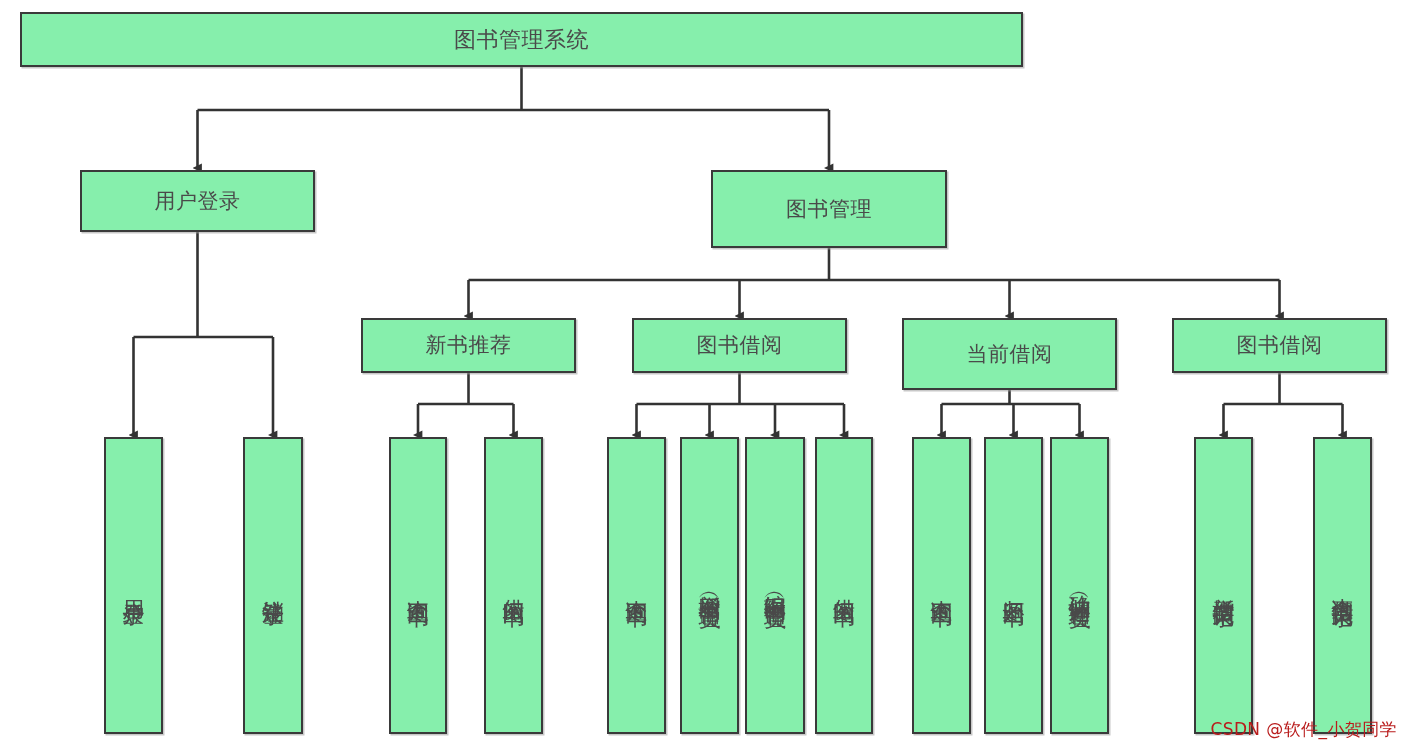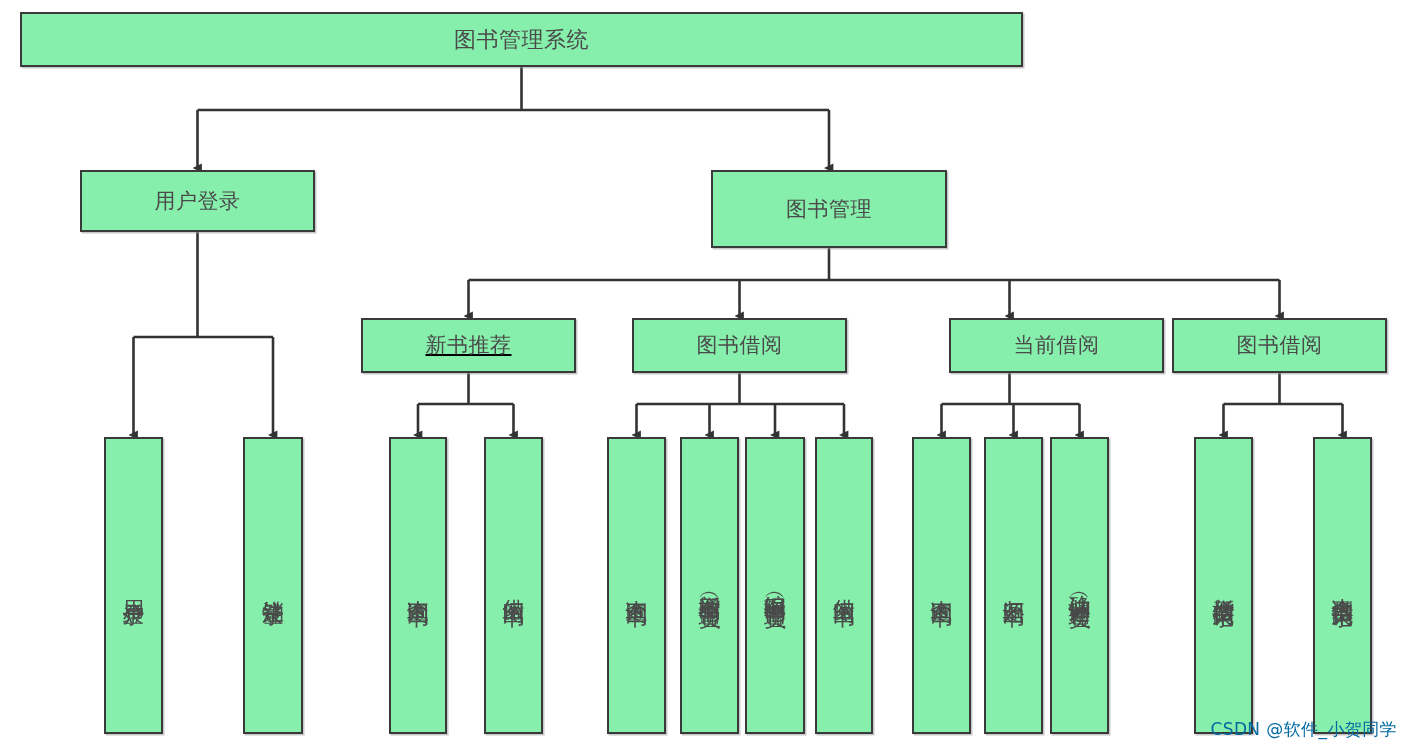--- a/index.html
+++ b/index.html
@@ -49,21 +49,21 @@
     letter-spacing: 2px;
     line-height: 1;
   }
   .node.root .node-label {
     font-size: 22px;
   }
   .watermark {
     position: absolute;
     right: 8px;
     bottom: 6px;
-    color: #0369a1;
+    color: #b91c1c;
     font-size: 17px;
     letter-spacing: 0.4px;
     white-space: nowrap;
     pointer-events: none;
   }
 </style>
 </head>
 <body>
 
 <div id="canvas">
@@ -113,27 +113,27 @@
   <div id="node-layer">
       <div class="node root" style="left: 20px; top: 12px; width: 1003px; height: 55px;">
         <span class="node-label">图书管理系统</span>
       </div>
       <div class="node" style="left: 80px; top: 170px; width: 235px; height: 62px;">
         <span class="node-label">用户登录</span>
       </div>
       <div class="node" style="left: 711px; top: 170px; width: 236px; height: 78px;">
         <span class="node-label">图书管理</span>
       </div>
-      <div class="node" style="left: 361px; top: 318px; width: 215px; height: 55px; text-decoration: underline;">
+      <div class="node" style="left: 361px; top: 318px; width: 215px; height: 55px;">
         <span class="node-label">新书推荐</span>
       </div>
       <div class="node" style="left: 632px; top: 318px; width: 215px; height: 55px;">
         <span class="node-label">图书借阅</span>
       </div>
-      <div class="node" style="left: 902px; top: 318px; width: 215px; height: 55px; margin-left: 47px;">
+      <div class="node" style="left: 902px; top: 318px; width: 215px; height: 72px;">
         <span class="node-label">当前借阅</span>
       </div>
       <div class="node" style="left: 1172px; top: 318px; width: 215px; height: 55px;">
         <span class="node-label">图书借阅</span>
       </div>
       <div class="node vertical" style="left: 104px; top: 437px; width: 59px; height: 297px;">
         <span class="node-label">用户登录</span>
       </div>
       <div class="node vertical" style="left: 243px; top: 437px; width: 60px; height: 297px;">
         <span class="node-label">注销登录</span>

